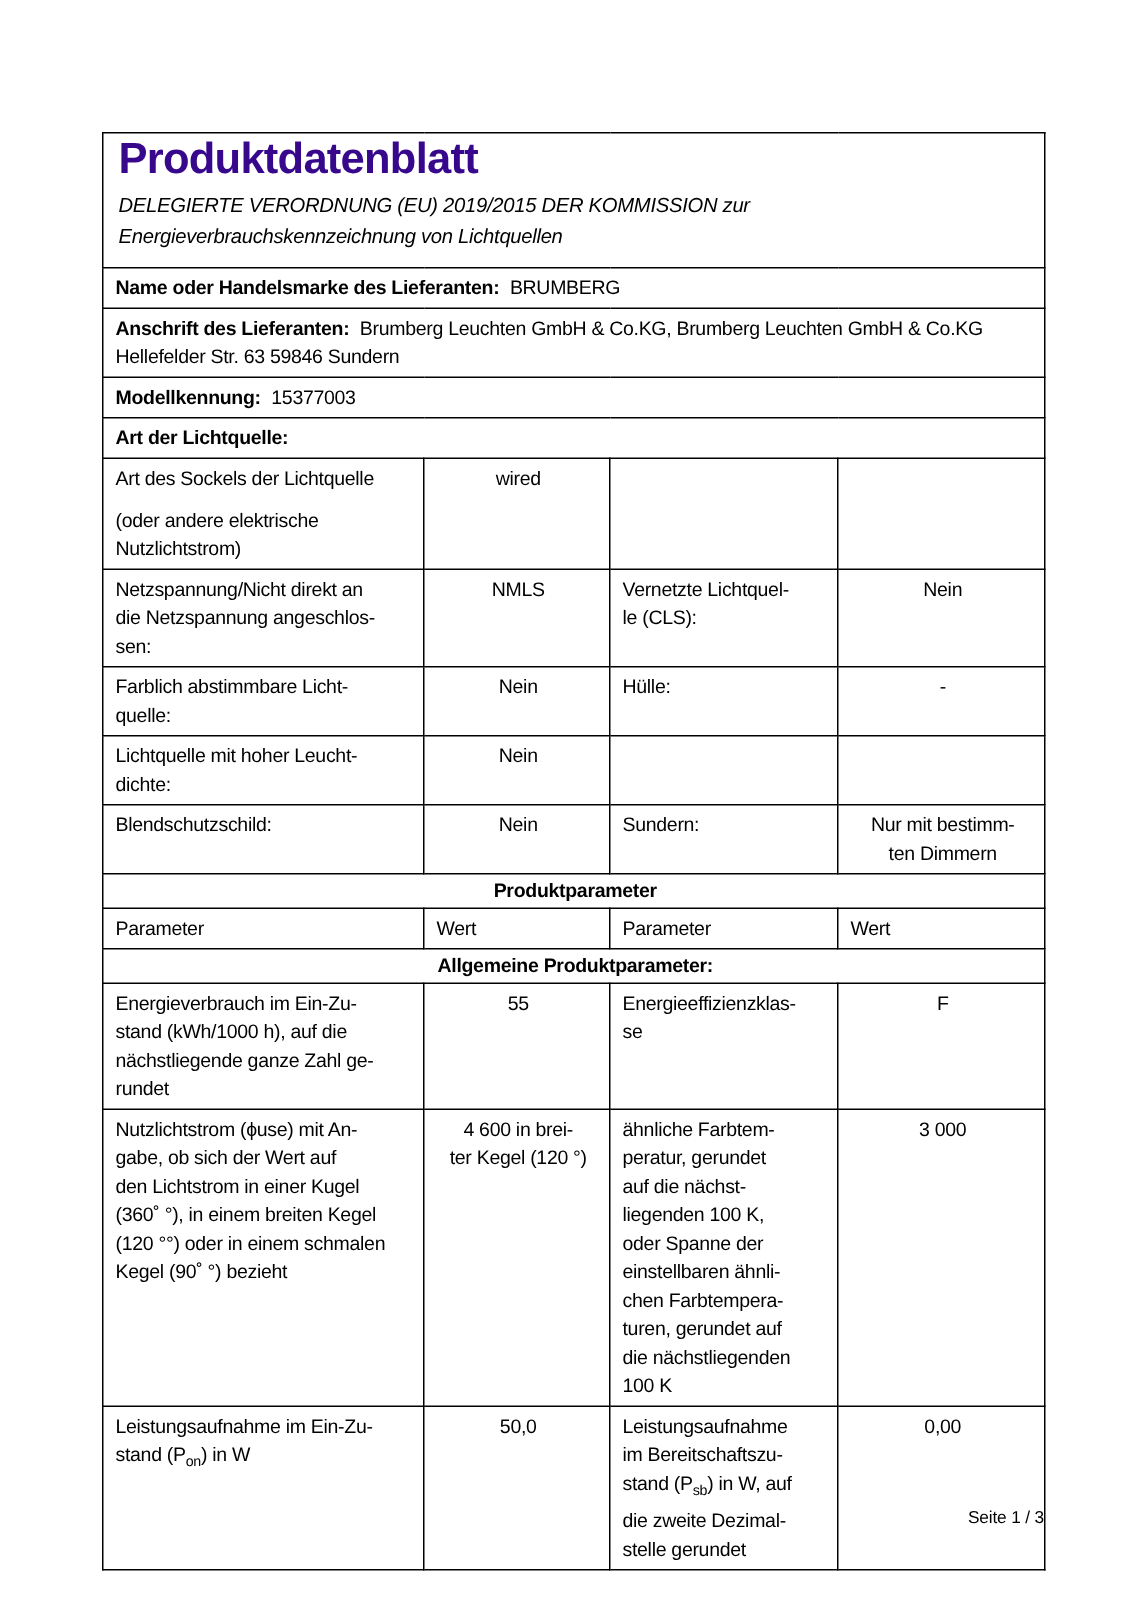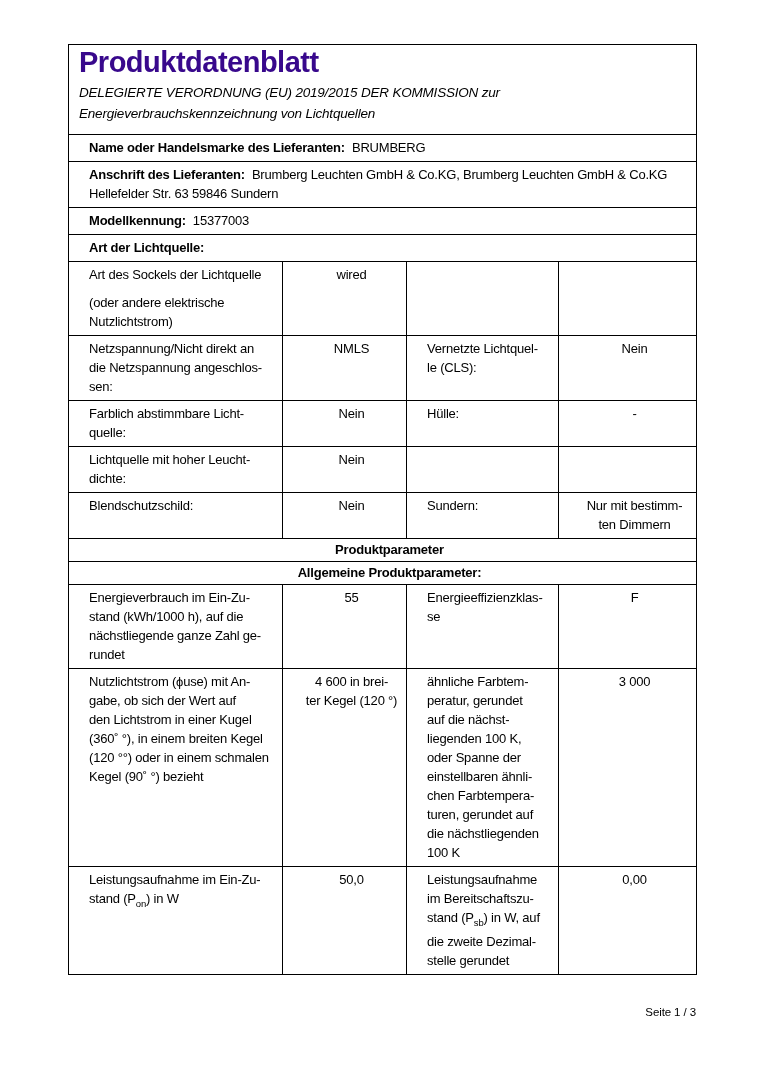--- a/index.html
+++ b/index.html
@@ -17,24 +17,25 @@
   .doc {
     position: absolute;
     left: 68px;
     top: 44px;
     width: 628px;
   }
   table.sheet {
     border-collapse: collapse;
     width: 100%;
     table-layout: fixed;
+    margin-top: 44px;
   }
   table.sheet td {
     border: 1.5px solid #000000;
-    padding: 3px 6px 4px 20px;
+    padding: 3px 6px 4px 8px;
     font-size: 13px;
     line-height: 19px;
     letter-spacing: -0.2px;
     vertical-align: top;
     overflow: hidden;
   }
   .pre { white-space: pre-line; }
   .center { text-align: center; }
   .header-cell { padding: 8px 10px 10px 10px !important; }
   .doc-title {
@@ -148,20 +149,26 @@
       <td class="pre center">Nein</td>
       <td class="pre">Sundern:</td>
       <td class="pre center">Nur mit bestimm-
 ten Dimmern</td>
     </tr>
 
     <tr>
       <td colspan="4" class="mid-heading">Produktparameter</td>
     </tr>
 
+    <tr>
+      <td>Parameter</td>
+      <td>Wert</td>
+      <td>Parameter</td>
+      <td>Wert</td>
+    </tr>
 
     <tr>
       <td colspan="4" class="mid-heading">Allgemeine Produktparameter:</td>
     </tr>
 
     <tr>
       <td class="pre">Energieverbrauch im Ein-Zu-
 stand (kWh/1000 h), auf die
 nächstliegende ganze Zahl ge-
 rundet</td>

